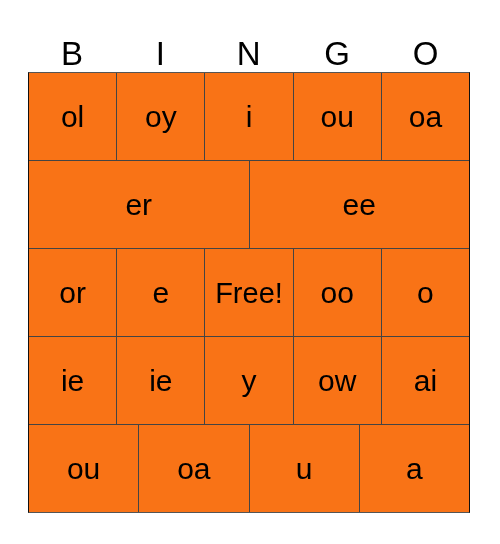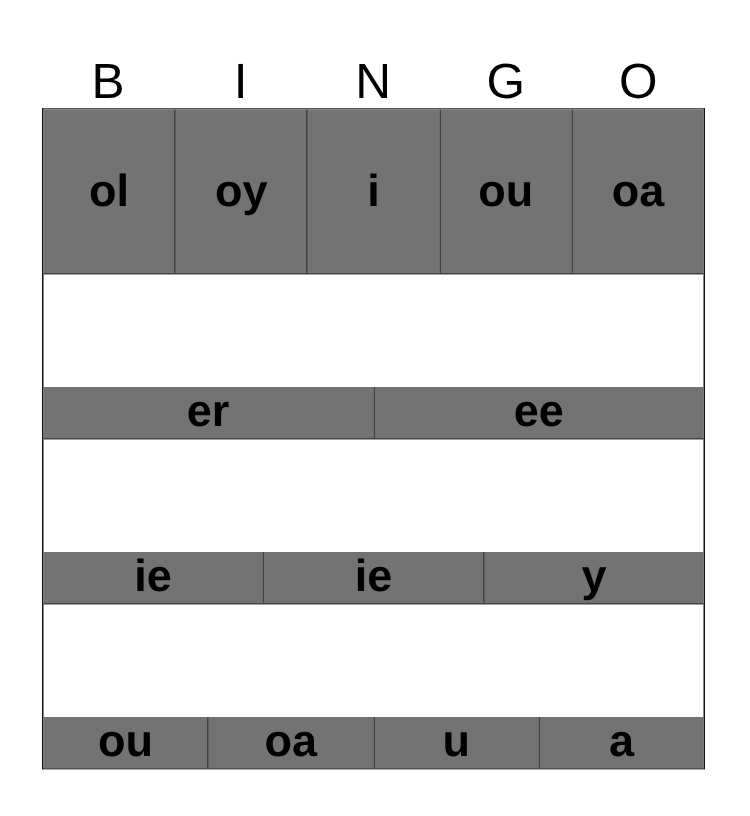--- a/index.html
+++ b/index.html
@@ -61,33 +61,32 @@
     flex-direction: column;
     background: #ffffff;
   }
   .grid-row {
     flex: 1 1 0;
     display: flex;
     min-height: 0;
   }
   .grid-row + .grid-row {
     border-top: 1.5px solid #444444;
-    align-items: flex-end;
   }
   .grid-cell {
     flex: 1 1 0;
     min-width: 0;
     display: flex;
     align-items: center;
     justify-content: center;
     font-size: 30px;
     line-height: 34px;
-    font-weight: 700;
+    font-weight: 400;
     color: #000000;
-    background: #737373;
+    background: #f97316;
     overflow: hidden;
     white-space: nowrap;
   }
   .grid-cell + .grid-cell {
     border-left: 1.5px solid #444444;
   }
   .grid-cell.free {
     font-size: 29px;
   }
 </style>
@@ -112,25 +111,34 @@
       <div class="grid-cell">i</div>
       <div class="grid-cell">ou</div>
       <div class="grid-cell">oa</div>
     </div>
 
     <div class="grid-row">
       <div class="grid-cell">er</div>
       <div class="grid-cell">ee</div>
     </div>
 
+    <div class="grid-row">
+      <div class="grid-cell">or</div>
+      <div class="grid-cell">e</div>
+      <div class="grid-cell free">Free!</div>
+      <div class="grid-cell">oo</div>
+      <div class="grid-cell">o</div>
+    </div>
 
     <div class="grid-row">
       <div class="grid-cell">ie</div>
       <div class="grid-cell">ie</div>
       <div class="grid-cell">y</div>
+      <div class="grid-cell">ow</div>
+      <div class="grid-cell">ai</div>
     </div>
 
     <div class="grid-row">
       <div class="grid-cell">ou</div>
       <div class="grid-cell">oa</div>
       <div class="grid-cell">u</div>
       <div class="grid-cell">a</div>
     </div>
 
   </div>

